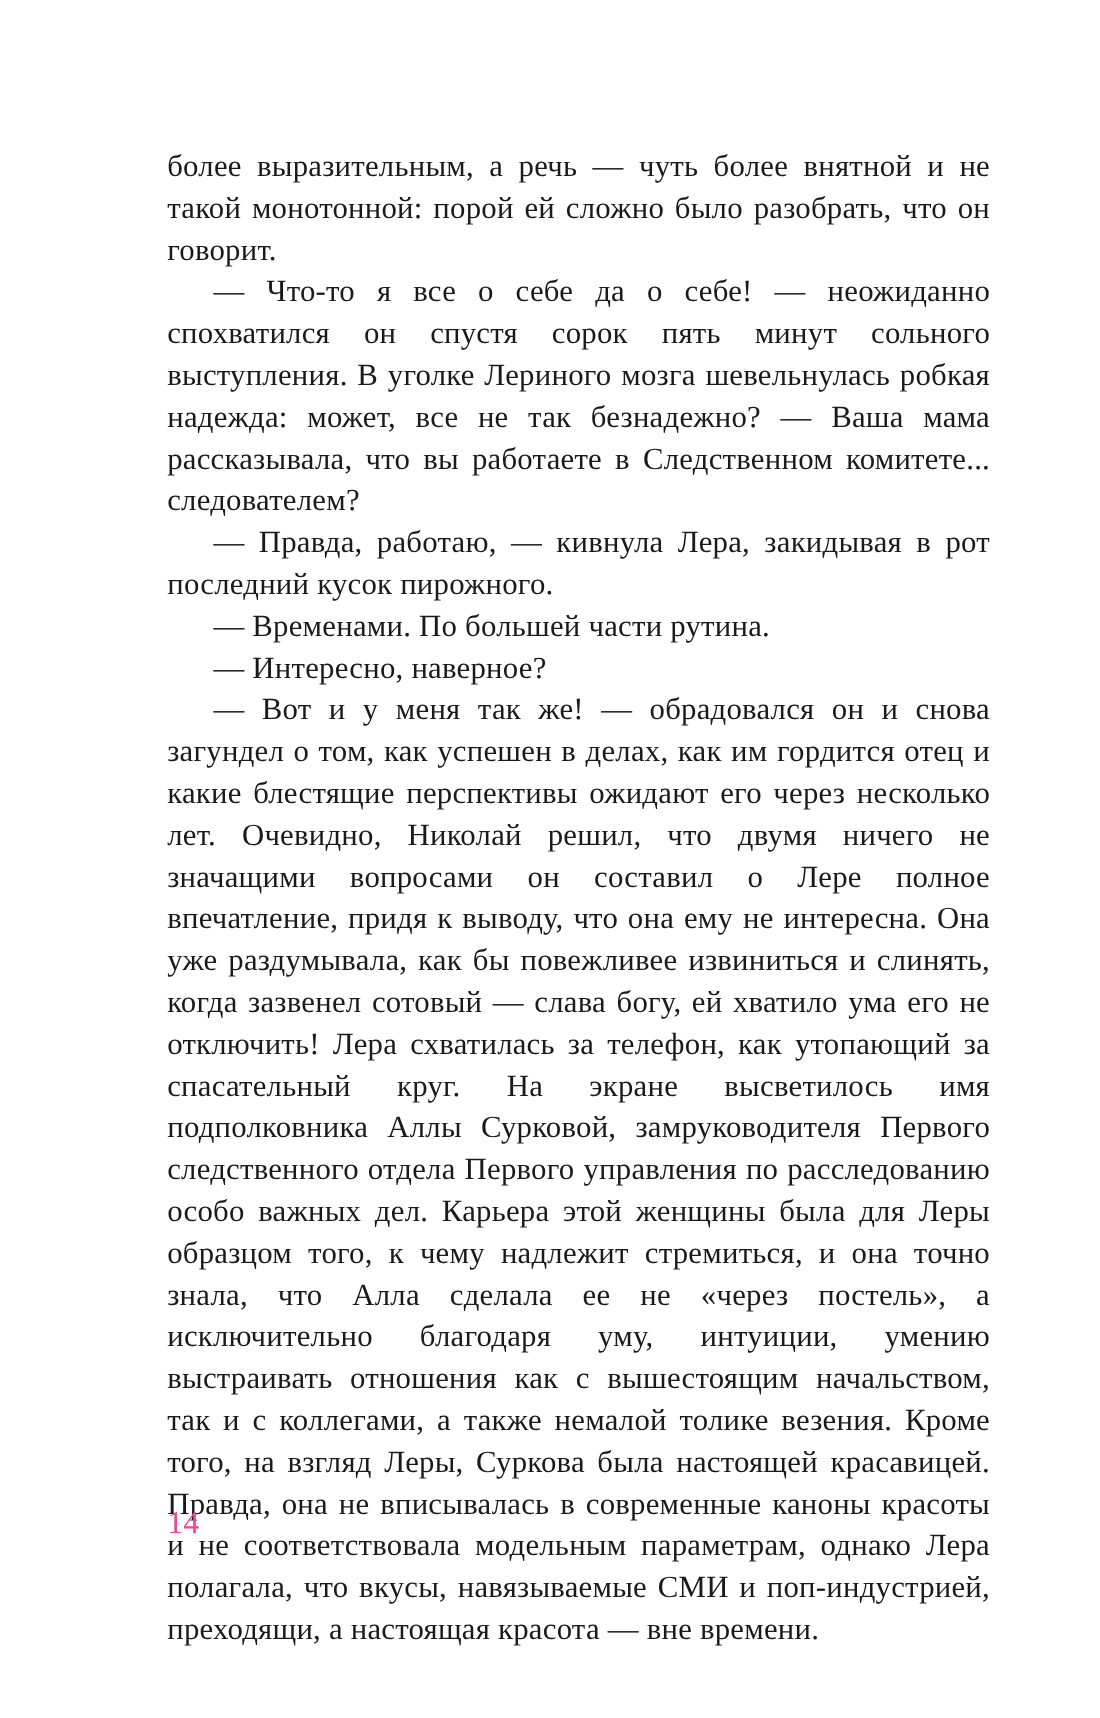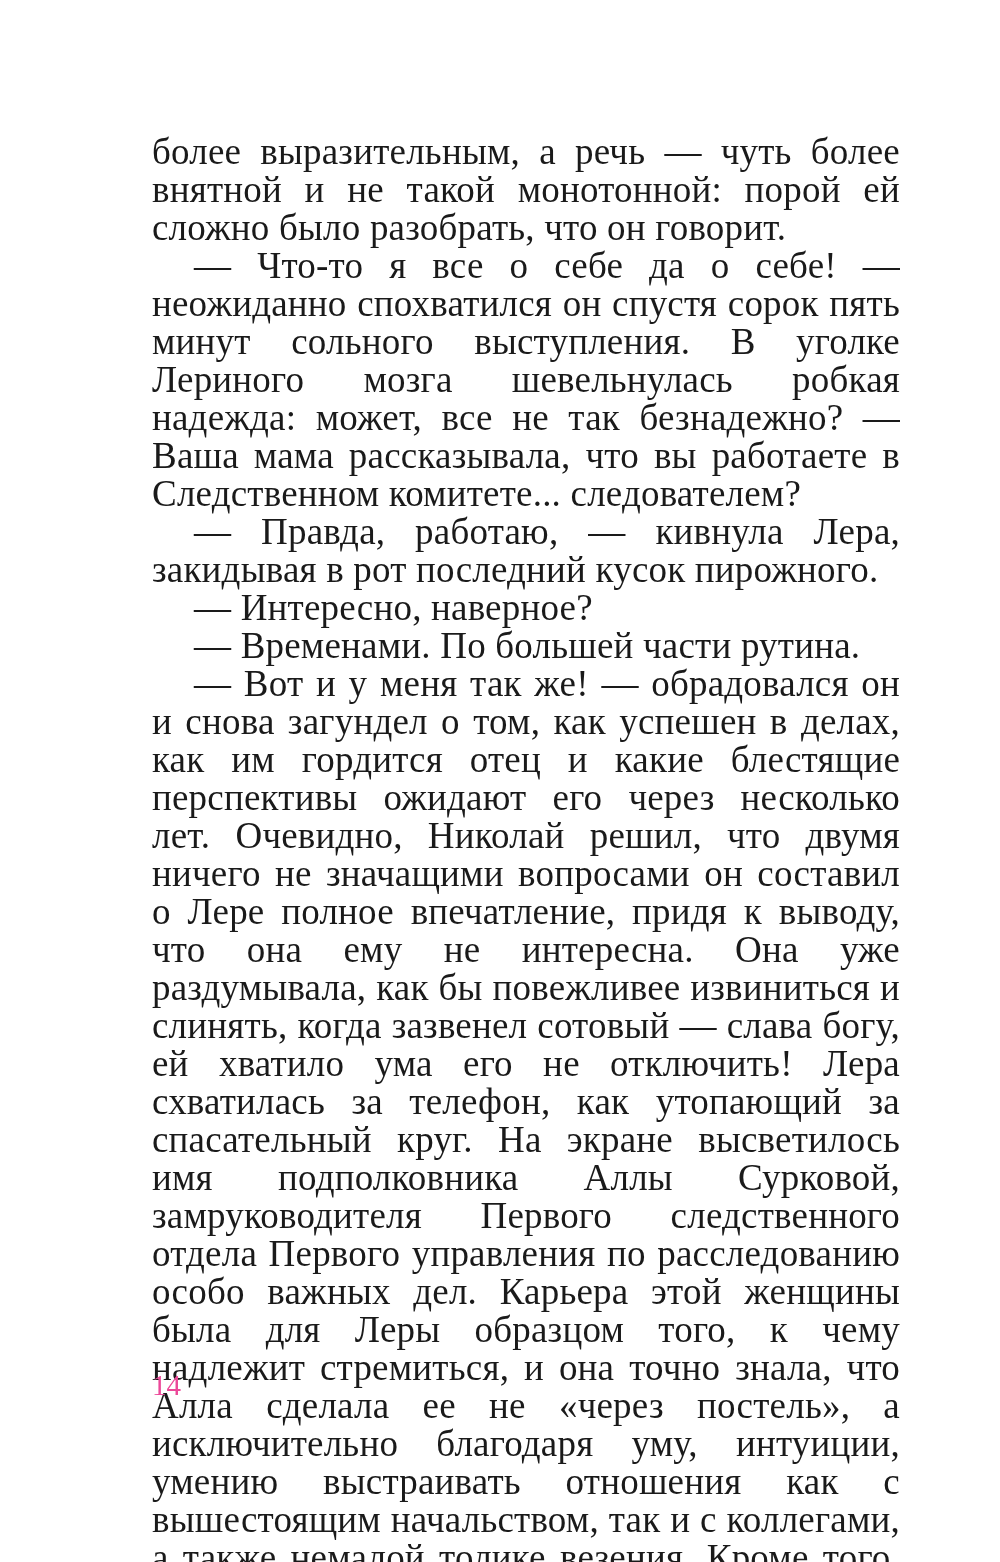--- a/index.html
+++ b/index.html
@@ -17,21 +17,21 @@
     color: #1a1a1a;
   }
   .text-block {
     position: absolute;
     left: 152px;
     top: 133px;
     width: 748px;
   }
   .text-block p {
     margin: 0;
-    font-size: 37px;
+    font-size: 28px;
     line-height: 38px;
     text-align: justify;
     letter-spacing: 0.2px;
     hyphens: auto;
     -webkit-hyphens: auto;
   }
   .text-block p.indent {
     text-indent: 42px;
   }
   .page-number {
@@ -44,18 +44,18 @@
   }
 </style>
 </head>
 <body>
 
 <div class="book-page">
   <div class="text-block">
     <p>более выразительным, а речь — чуть более внятной и не такой монотонной: порой ей сложно было разобрать, что он говорит.</p>
     <p class="indent">— Что-то я все о себе да о себе! — неожиданно спохватился он спустя сорок пять минут сольного выступления. В уголке Лериного мозга шевельнулась робкая надежда: может, все не так безнадежно? — Ваша мама рассказывала, что вы работаете в Следственном комитете... следователем?</p>
     <p class="indent">— Правда, работаю, — кивнула Лера, закидывая в рот последний кусок пирожного.</p>
+    <p class="indent">— Временами. По большей части рутина.</p>
     <p class="indent">— Интересно, наверное?</p>
-    <p class="indent">— Временами. По большей части рутина.</p>
     <p class="indent">— Вот и у меня так же! — обрадовался он и снова загундел о том, как успешен в делах, как им гордится отец и какие блестящие перспективы ожидают его через несколько лет. Очевидно, Николай решил, что двумя ничего не значащими вопросами он составил о Лере полное впечатление, придя к выводу, что она ему не интересна. Она уже раздумывала, как бы повежливее извиниться и слинять, когда зазвенел сотовый — слава богу, ей хватило ума его не отключить! Лера схватилась за телефон, как утопающий за спасательный круг. На экране высветилось имя подполковника Аллы Сурковой, замруководителя Первого следственного отдела Первого управления по расследованию особо важных дел. Карьера этой женщины была для Леры образцом того, к чему надлежит стремиться, и она точно знала, что Алла сделала ее не «через постель», а исключительно благодаря уму, интуиции, умению выстраивать отношения как с вышестоящим начальством, так и с коллегами, а также немалой толике везения. Кроме того, на взгляд Леры, Суркова была настоящей красавицей. Правда, она не вписывалась в современные каноны красоты и не соответствовала модельным параметрам, однако Лера полагала, что вкусы, навязываемые СМИ и поп-индустрией, преходящи, а настоящая красота — вне времени.</p>
   </div>
   <div class="page-number">14</div>
 </div>
 
 </body></html>

